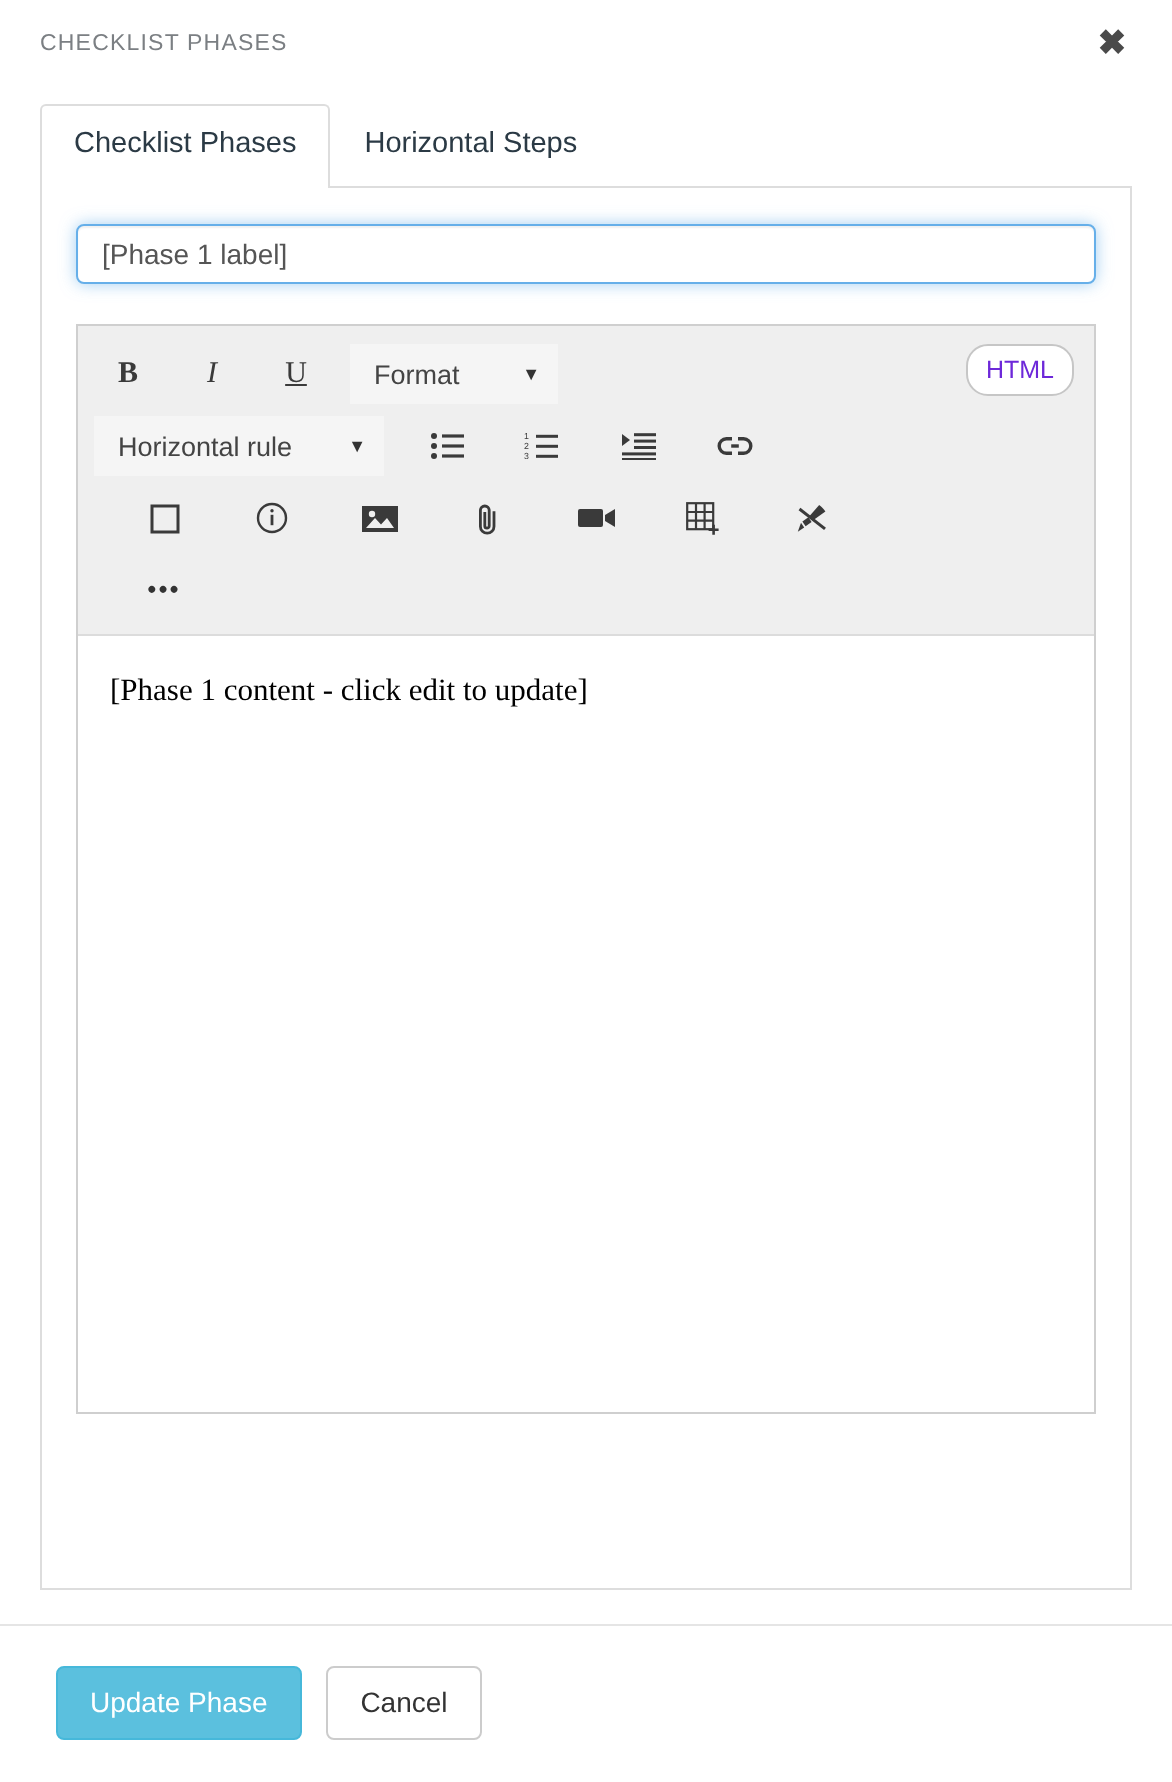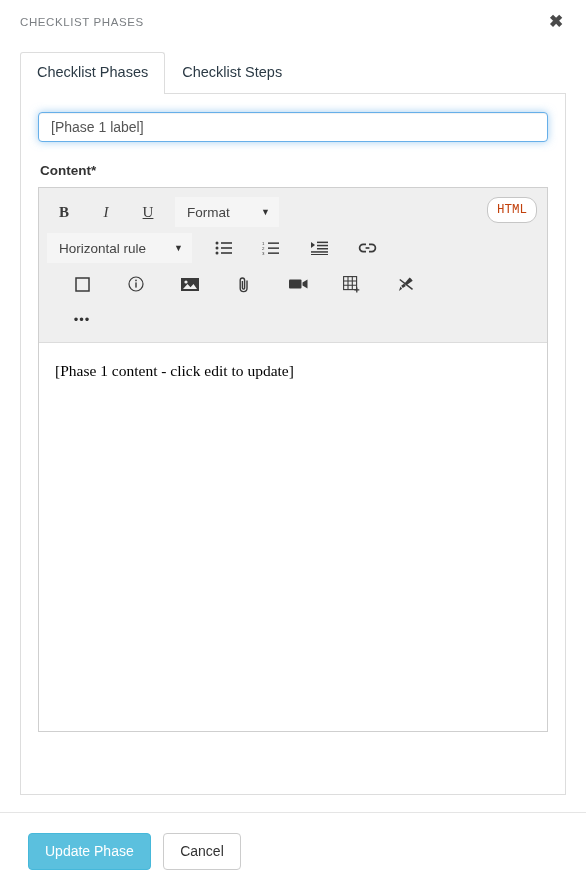--- a/index.html
+++ b/index.html
@@ -182,25 +182,25 @@
   .sel-hr     { width: 145px; }
 
   .html-btn {
     position: absolute;
     right: 2px;
     top: 3px;
     background: #ffffff;
     border: 1px solid #c6c6c6;
     border-radius: 11px;
     font-size: 12.5px;
-    color: #c2410c;
+    color: #6d28d9;
     padding: 5px 9px;
     cursor: pointer;
     line-height: 14px;
-    font-family: Liberation Mono, monospace;
+    font-family: Liberation Sans, sans-serif;
   }
 
   .icon-gap { width: 14px; }
   .icon-gap-sm { width: 8px; }
 
   svg.ic { display: block; }
 
   .editor-body {
     flex: 1 1 auto;
     padding: 18px 16px;
@@ -261,31 +261,30 @@
   <button class="close-btn">✖</button>
 </div>
 
 <div class="tabs-wrap">
 
   <div class="tab-strip">
     <div class="tab active">
       <span>Checklist Phases</span>
     </div>
     <div class="tab">
-      <span>Checklist Steps</span>
+      <span>Horizontal Steps</span>
     </div>
   </div>
 
   <div class="tab-panel">
 
     <input class="text-input" type="text" value="[Phase 1 label]" style="">
 
     <div class="spacer-lg"></div>
 
-    <div class="field-label">Content*</div>
 
     <div class="editor">
 
       <div class="toolbar">
 
         <div class="tb-row">
           <div class="tb-btn bold">B</div>
           <div class="icon-gap-sm"></div>
           <div class="tb-btn ital">I</div>
           <div class="icon-gap-sm"></div>

